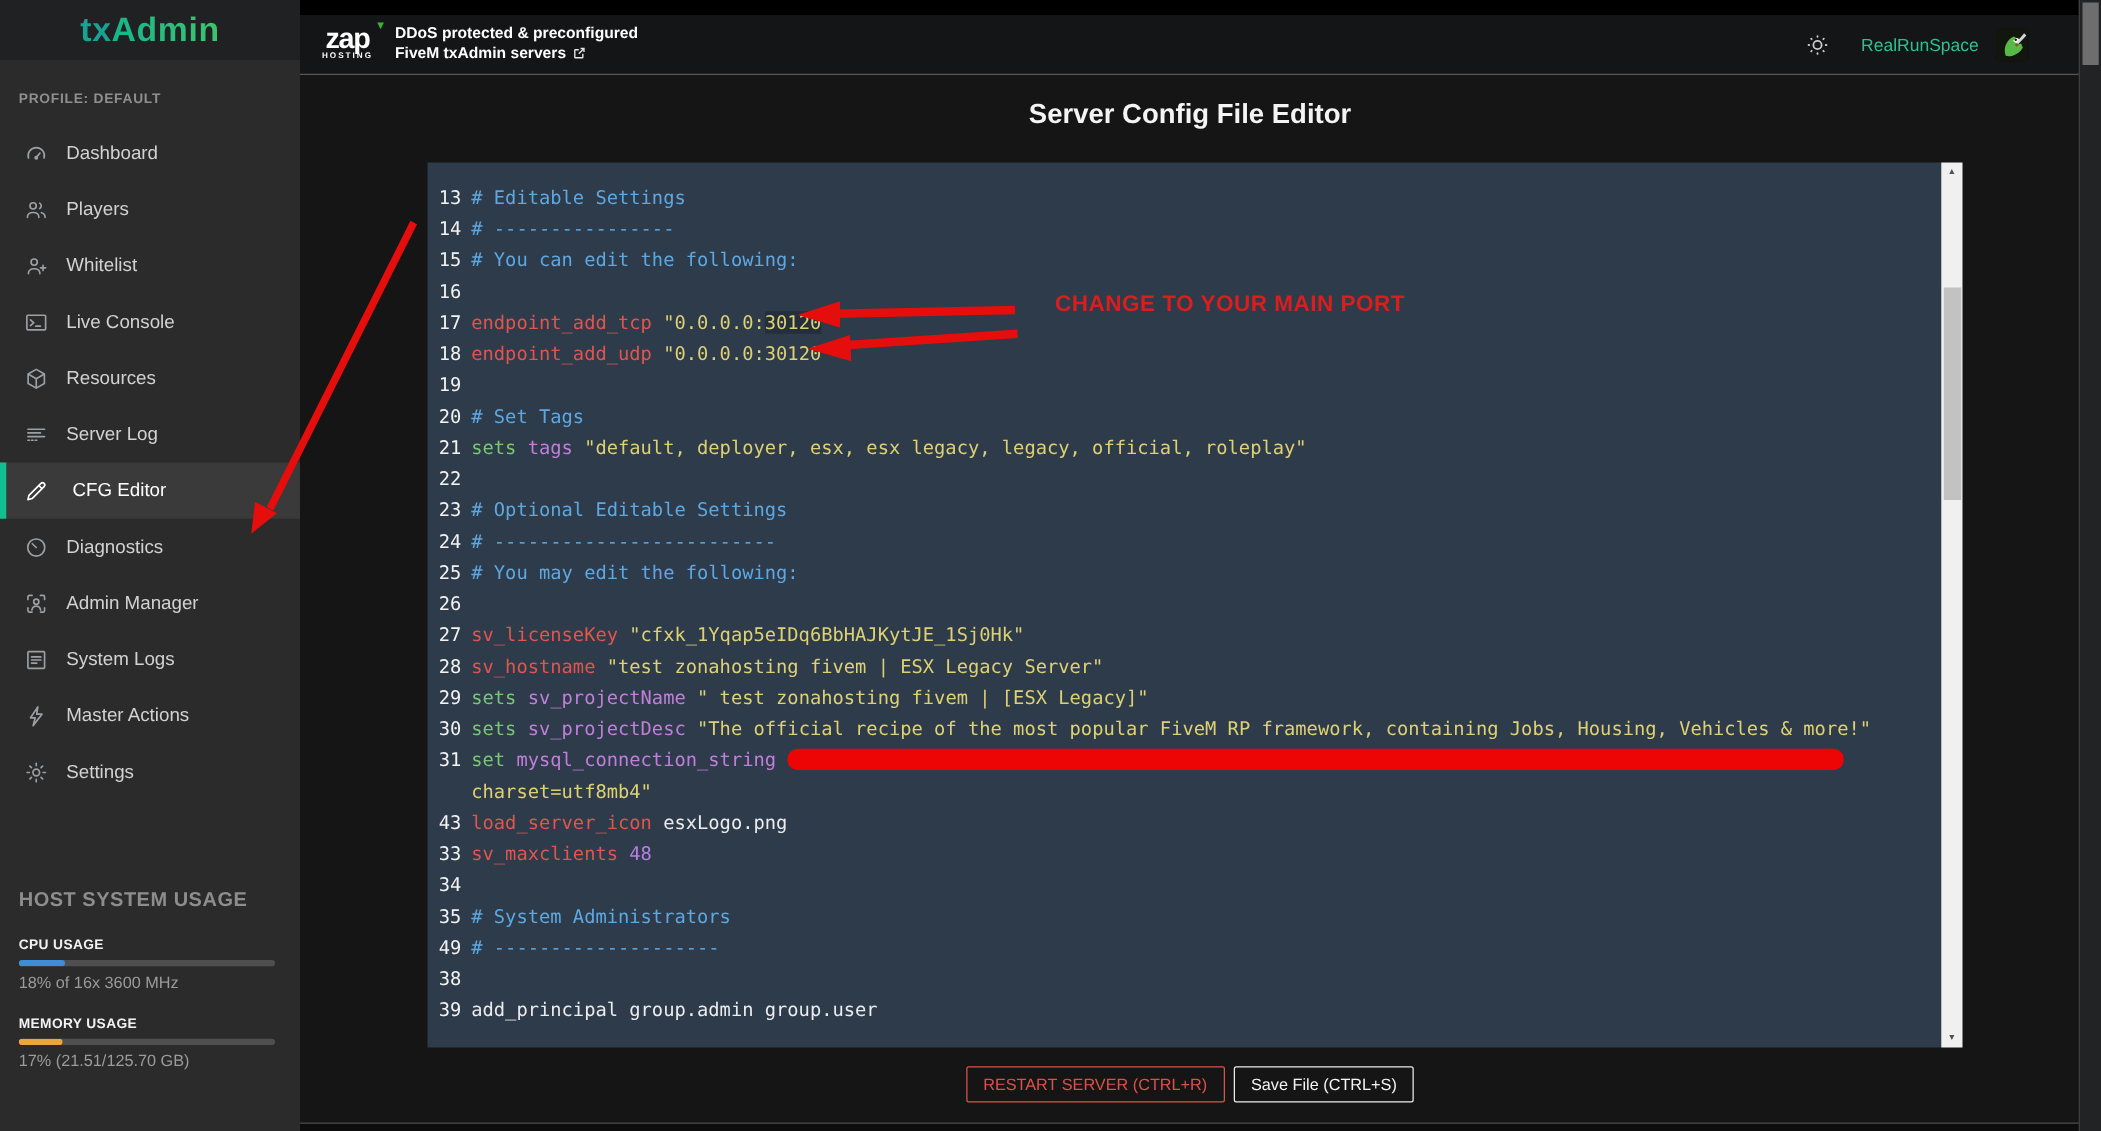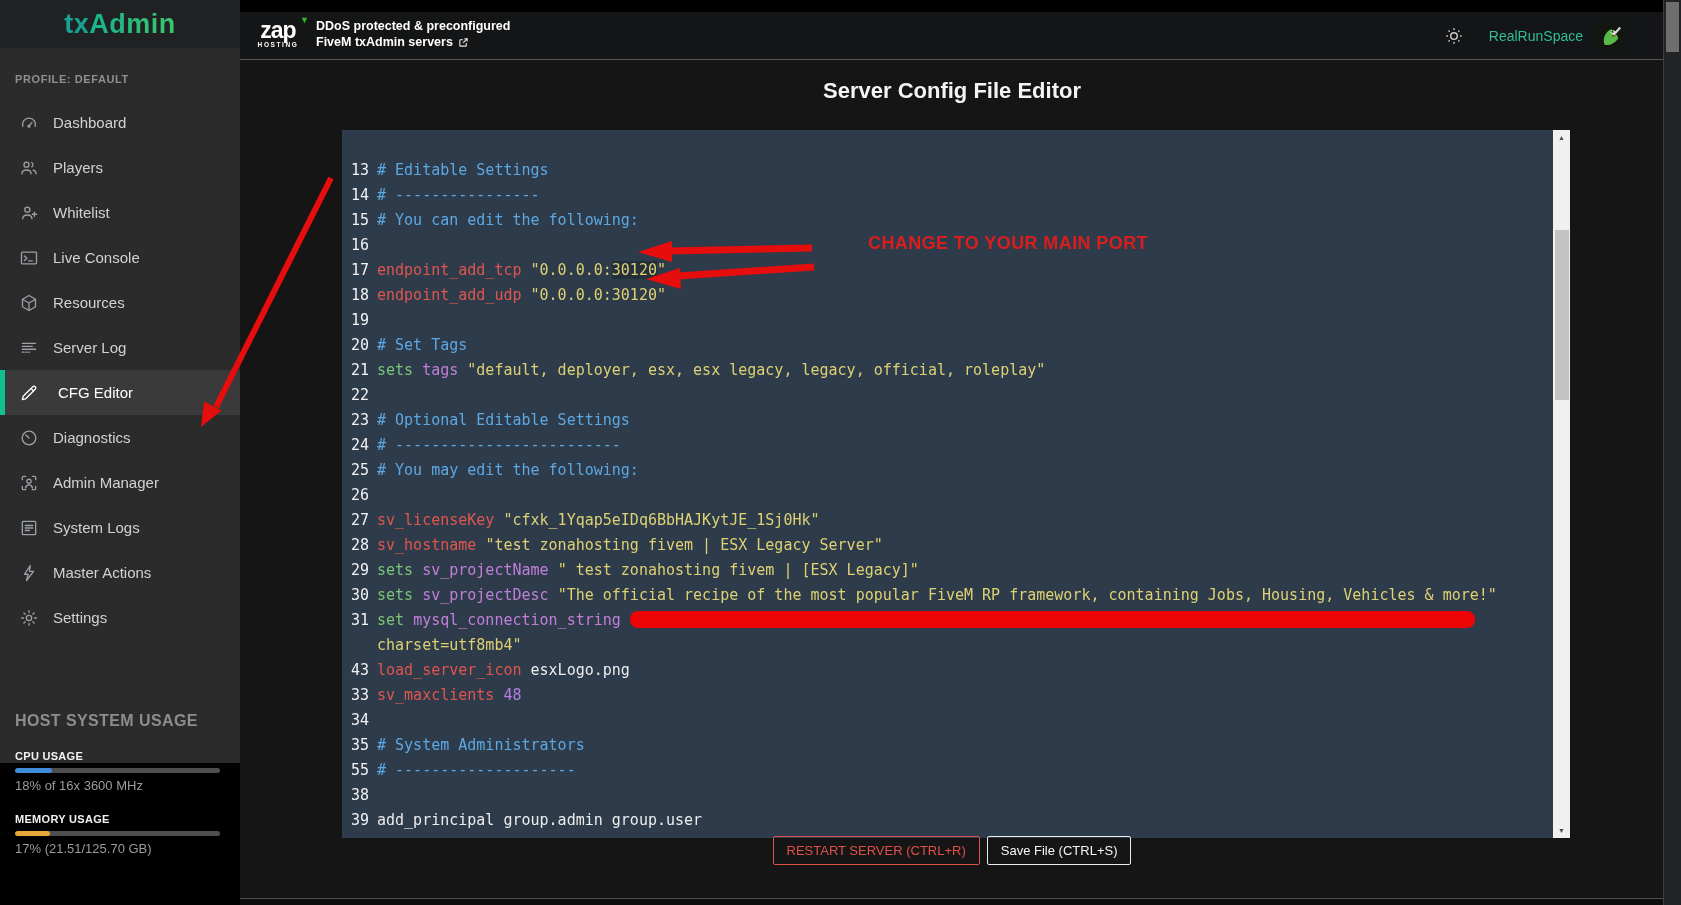--- a/index.html
+++ b/index.html
@@ -1,20 +1,20 @@
 <!DOCTYPE html>
 <html><head>
 <meta charset="utf-8">
 <style>
   html,body{margin:0;padding:0;background:#000;}
   body{width:1681px;height:905px;position:relative;overflow:hidden;
        font-family:"Liberation Sans",sans-serif;-webkit-font-smoothing:antialiased;}
 
   
-  .sidebar{position:absolute;left:0;top:0;width:240px;height:763px;background:#2b2b2b;z-index:2;}
+  .sidebar{position:absolute;left:0;top:0;width:240px;height:905px;background:#2b2b2b;z-index:2;}
   .sb-head{height:48px;background:#1f2122;display:flex;align-items:center;justify-content:center;}
   .tx-logo{font-size:27px;font-weight:bold;letter-spacing:.5px;}
   .tx-logo .tx{color:#17a292;}
   .tx-logo .admin{background:linear-gradient(90deg,#15b58d,#3ec46d);-webkit-background-clip:text;background-clip:text;color:transparent;}
   .profile-label{position:absolute;left:15px;top:73px;font-size:11px;font-weight:bold;color:#8f8f8f;letter-spacing:.6px;}
   .sb-nav{position:absolute;left:0;top:100px;width:240px;}
   .sb-item{height:45px;display:flex;align-items:center;position:relative;cursor:pointer;color:#d2d2d2;}
   .sb-item .sb-ico{position:absolute;left:19px;width:20px;height:20px;color:#9aa0a6;}
   .sb-item .sb-ico svg{width:20px;height:20px;display:block;}
   .sb-item .sb-label{position:absolute;left:53px;font-size:15px;}
@@ -46,49 +46,49 @@
   .top-user{color:#2fbf91;font-size:14px;cursor:pointer;margin-left:10px;}
   .avatar{width:26px;height:26px;border-radius:3px;overflow:hidden;cursor:pointer;background:#101010;}
 
   
   .main{position:absolute;left:240px;top:48px;right:0;bottom:0;background:#151515;}
   .page-title{position:absolute;top:30px;left:0;right:17px;text-align:center;
               color:#f4f4f4;font-size:22px;font-weight:bold;}
 
   .editor{position:absolute;left:102px;top:82px;width:1211px;height:708px;background:#2d3b4b;
           font-family:"DejaVu Sans Mono","Liberation Mono",monospace;font-size:15px;overflow:hidden;cursor:text;}
-  .codewrap{padding-top:28px;}
+  .codewrap{padding-top:16px;}
   .crow{height:25px;line-height:25px;white-space:pre;padding-left:7px;}
   .ln{display:inline-block;width:20px;text-align:right;margin-right:8px;color:#f2f2f2;}
   .cm{color:#5ea8e2;} .cmd{color:#e0564e;} .kw{color:#7cc576;} .var{color:#c27fd9;}
   .str{color:#ded173;} .num{color:#b77ee0;} .txt{color:#ececec;}
   .strh{color:#ded173;background:#242f3c;}
   .redact{display:inline-block;width:845px;height:17px;background:#ed0505;border-radius:8px;vertical-align:-3px;}
 
   .ed-scroll{position:absolute;left:1313px;top:82px;width:17px;height:708px;background:#f0f0f0;}
   .ed-thumb{position:absolute;left:1.5px;top:100px;width:14px;height:170px;background:#c2c2c2;cursor:pointer;}
   .ed-arrow{position:absolute;left:0;width:17px;height:15px;display:flex;align-items:center;justify-content:center;
             color:#505050;font-size:7px;cursor:pointer;}
   .ed-arrow.up{top:0;} .ed-arrow.down{bottom:0;}
 
-  .btnrow{position:absolute;left:0;right:17px;top:788px;display:flex;justify-content:center;gap:7px;}
+  .btnrow{position:absolute;left:0;right:17px;top:805px;display:flex;justify-content:center;gap:7px;}
   .btn{height:29px;padding:0 13px;background:transparent;border-radius:2px;font-size:13px;
        font-family:"Liberation Sans",sans-serif;cursor:pointer;display:flex;align-items:center;}
   .btn.restart{border:1px solid #e0504a;color:#e0504a;}
   .btn.save{border:1px solid #ededed;color:#f5f5f5;}
 
   .footer-strip{position:absolute;left:0;right:17px;top:850px;bottom:0;background:#0d0d0d;border-top:1px solid #4f4f4f;}
 
   
   .page-scroll{position:absolute;right:0;top:0;width:17px;height:905px;background:#222324;border-left:1px solid #3e3e3e;z-index:5;}
   .page-thumb{position:absolute;left:2px;top:2px;width:13px;height:50px;background:#6e6e6e;cursor:pointer;}
 
   
   .overlay{position:absolute;left:0;top:0;width:1681px;height:905px;pointer-events:none;z-index:6;}
-  .annot-text{position:absolute;left:868px;top:233px;color:#da1d1d;font-size:18px;font-weight:bold;
+  .annot-text{position:absolute;left:844px;top:233px;color:#da1d1d;font-size:18px;font-weight:bold;
               letter-spacing:.4px;pointer-events:none;z-index:6;}
 </style>
 </head>
 <body>
 
 <div class="sidebar">
   <div class="sb-head">
     <div class="tx-logo"><span class="tx">tx</span><span class="admin">Admin</span></div>
   </div>
   <div class="profile-label">PROFILE: DEFAULT</div>
@@ -284,21 +284,21 @@
         <div class="crow"><span class="ln">27</span><span class="cmd">sv_licenseKey</span><span class="txt"> </span><span class="str">"cfxk_1Yqap5eIDq6BbHAJKytJE_1Sj0Hk"</span></div>
         <div class="crow"><span class="ln">28</span><span class="cmd">sv_hostname</span><span class="txt"> </span><span class="str">"test zonahosting fivem | ESX Legacy Server"</span></div>
         <div class="crow"><span class="ln">29</span><span class="kw">sets</span><span class="txt"> </span><span class="var">sv_projectName</span><span class="txt"> </span><span class="str">" test zonahosting fivem | [ESX Legacy]"</span></div>
         <div class="crow"><span class="ln">30</span><span class="kw">sets</span><span class="txt"> </span><span class="var">sv_projectDesc</span><span class="txt"> </span><span class="str">"The official recipe of the most popular FiveM RP framework, containing Jobs, Housing, Vehicles &amp; more!"</span></div>
         <div class="crow"><span class="ln">31</span><span class="kw">set</span><span class="txt"> </span><span class="var">mysql_connection_string</span><span class="txt"> </span><span class="redact"></span></div>
         <div class="crow"><span class="ln"></span><span class="str">charset=utf8mb4"</span></div>
         <div class="crow"><span class="ln">43</span><span class="cmd">load_server_icon</span><span class="txt"> esxLogo.png</span></div>
         <div class="crow"><span class="ln">33</span><span class="cmd">sv_maxclients</span><span class="txt"> </span><span class="num">48</span></div>
         <div class="crow"><span class="ln">34</span></div>
         <div class="crow"><span class="ln">35</span><span class="cm"># System Administrators</span></div>
-        <div class="crow"><span class="ln">55</span><span class="cm"># --------------------</span></div>
+        <div class="crow"><span class="ln">49</span><span class="cm"># --------------------</span></div>
         <div class="crow"><span class="ln">38</span></div>
         <div class="crow"><span class="ln">39</span><span class="txt">add_principal group.admin group.user</span></div>
       </div>
   </div>
 
   <div class="ed-scroll">
     <div class="ed-arrow up">▲</div>
     <div class="ed-thumb"></div>
     <div class="ed-arrow down">▼</div>
   </div>

